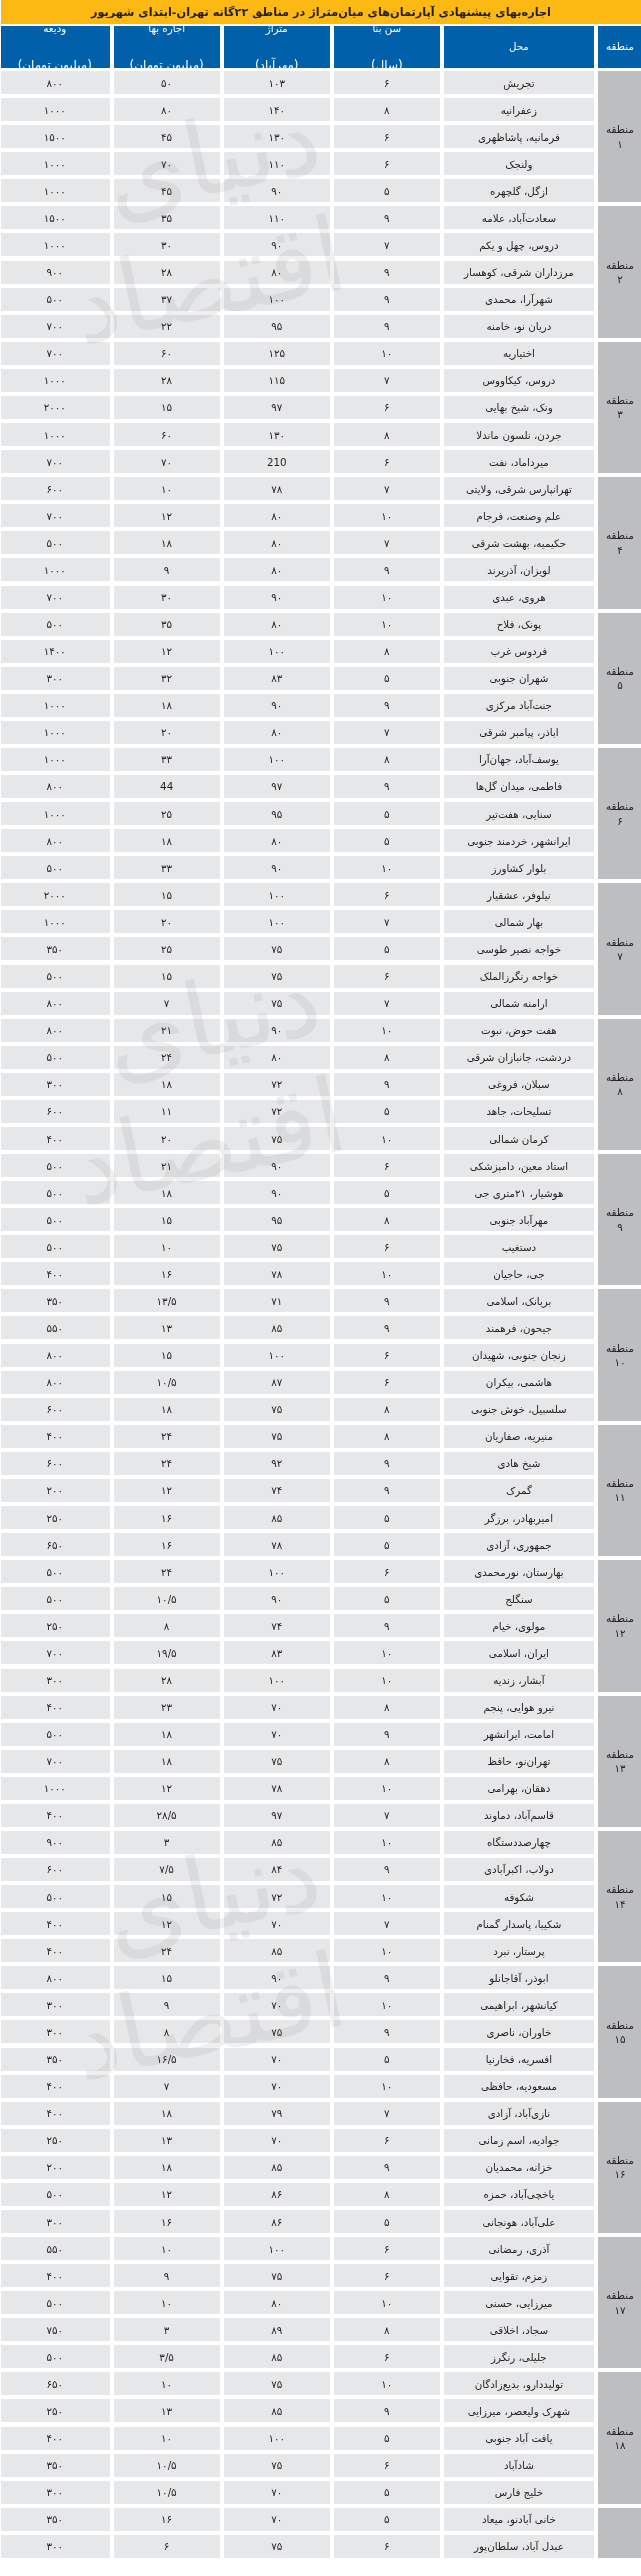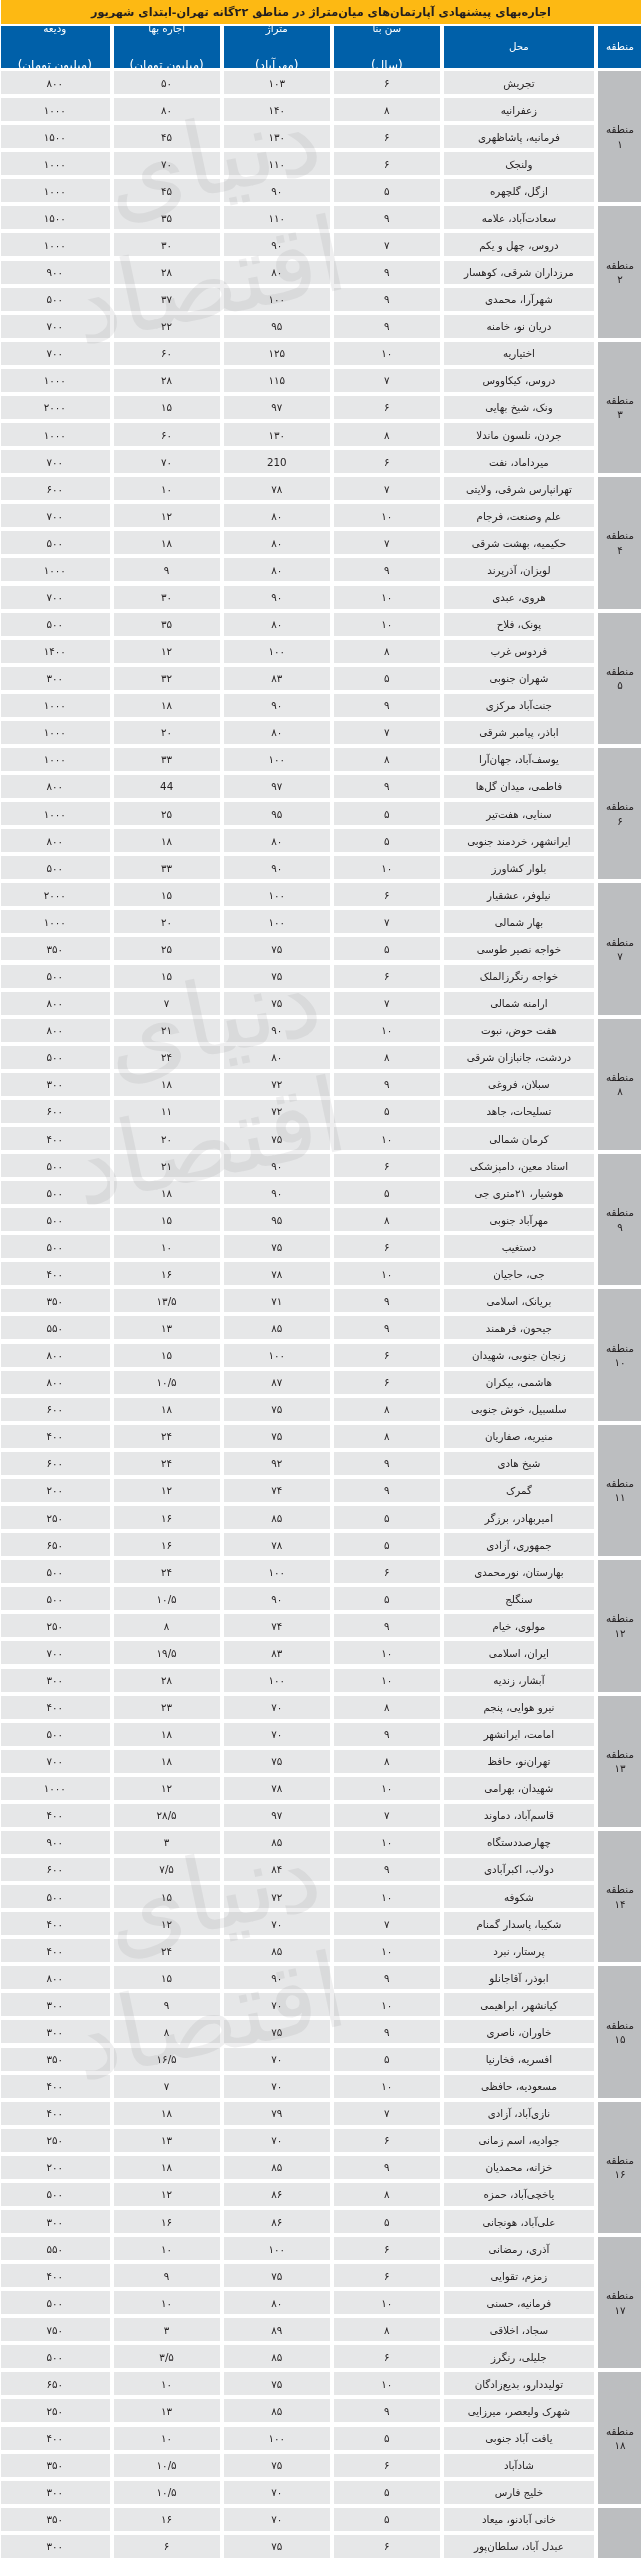--- a/index.html
+++ b/index.html
@@ -620,21 +620,21 @@
               <div class="cell c-last">۵۰۰</div>
             </div>
             <div class="row">
               <div class="cell c-loc">تهران‌نو، حافظ</div>
               <div class="cell c-num">۸</div>
               <div class="cell c-num">۷۵</div>
               <div class="cell c-num">۱۸</div>
               <div class="cell c-last">۷۰۰</div>
             </div>
             <div class="row">
-              <div class="cell c-loc">شهیدان، بهرامی</div>
+              <div class="cell c-loc">دهقان، بهرامی</div>
               <div class="cell c-num">۱۰</div>
               <div class="cell c-num">۷۸</div>
               <div class="cell c-num">۱۲</div>
               <div class="cell c-last">۱۰۰۰</div>
             </div>
             <div class="row">
               <div class="cell c-loc">قاسم‌آباد، دماوند</div>
               <div class="cell c-num">۷</div>
               <div class="cell c-num">۹۷</div>
               <div class="cell c-num">۲۸/۵</div>
@@ -785,21 +785,21 @@
               <div class="cell c-last">۵۵۰</div>
             </div>
             <div class="row">
               <div class="cell c-loc">زمزم، تقوایی</div>
               <div class="cell c-num">۶</div>
               <div class="cell c-num">۷۵</div>
               <div class="cell c-num">۹</div>
               <div class="cell c-last">۴۰۰</div>
             </div>
             <div class="row">
-              <div class="cell c-loc">فرمانیه، حسنی</div>
+              <div class="cell c-loc">میرزایی، حسنی</div>
               <div class="cell c-num">۱۰</div>
               <div class="cell c-num">۸۰</div>
               <div class="cell c-num">۱۰</div>
               <div class="cell c-last">۵۰۰</div>
             </div>
             <div class="row">
               <div class="cell c-loc">سجاد، اخلاقی</div>
               <div class="cell c-num">۸</div>
               <div class="cell c-num">۸۹</div>
               <div class="cell c-num">۳</div>

